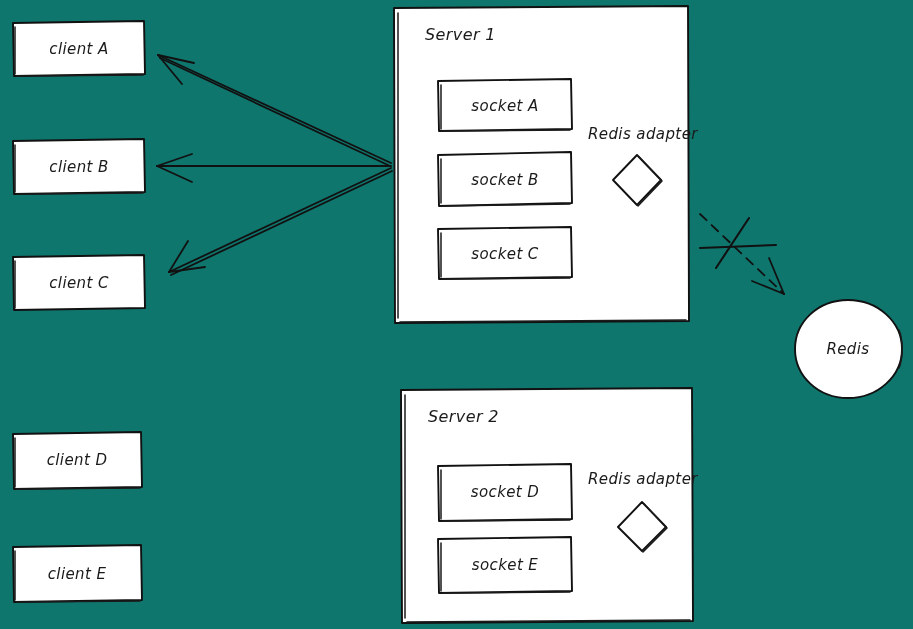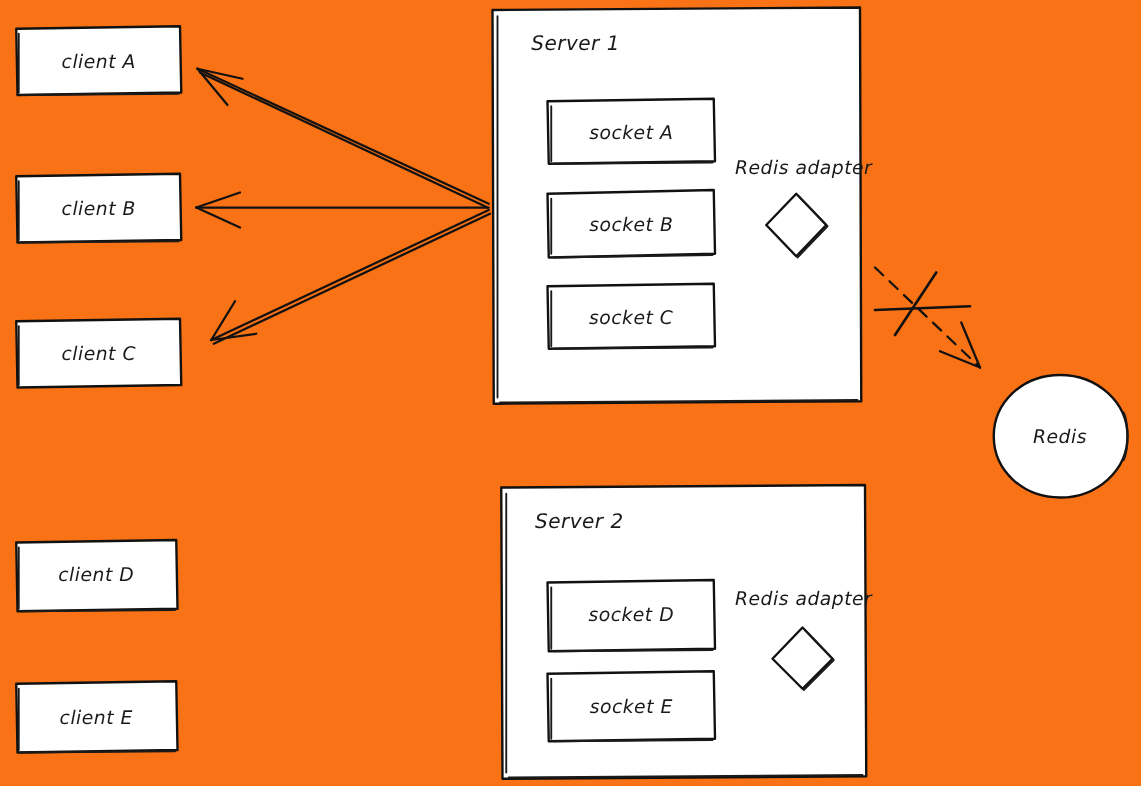--- a/index.html
+++ b/index.html
@@ -4,21 +4,21 @@
 <style>
   html, body {
     margin: 0;
     padding: 0;
     background: #ffffff;
   }
   #canvas {
     position: relative;
     width: 913px;
     height: 629px;
-    background: #f97316;
+    background: #0f766e;
     overflow: hidden;
     font-family: "DejaVu Sans", sans-serif;
   }
   #diagram-svg {
     position: absolute;
     left: 0;
     top: 0;
     width: 913px;
     height: 629px;
   }

